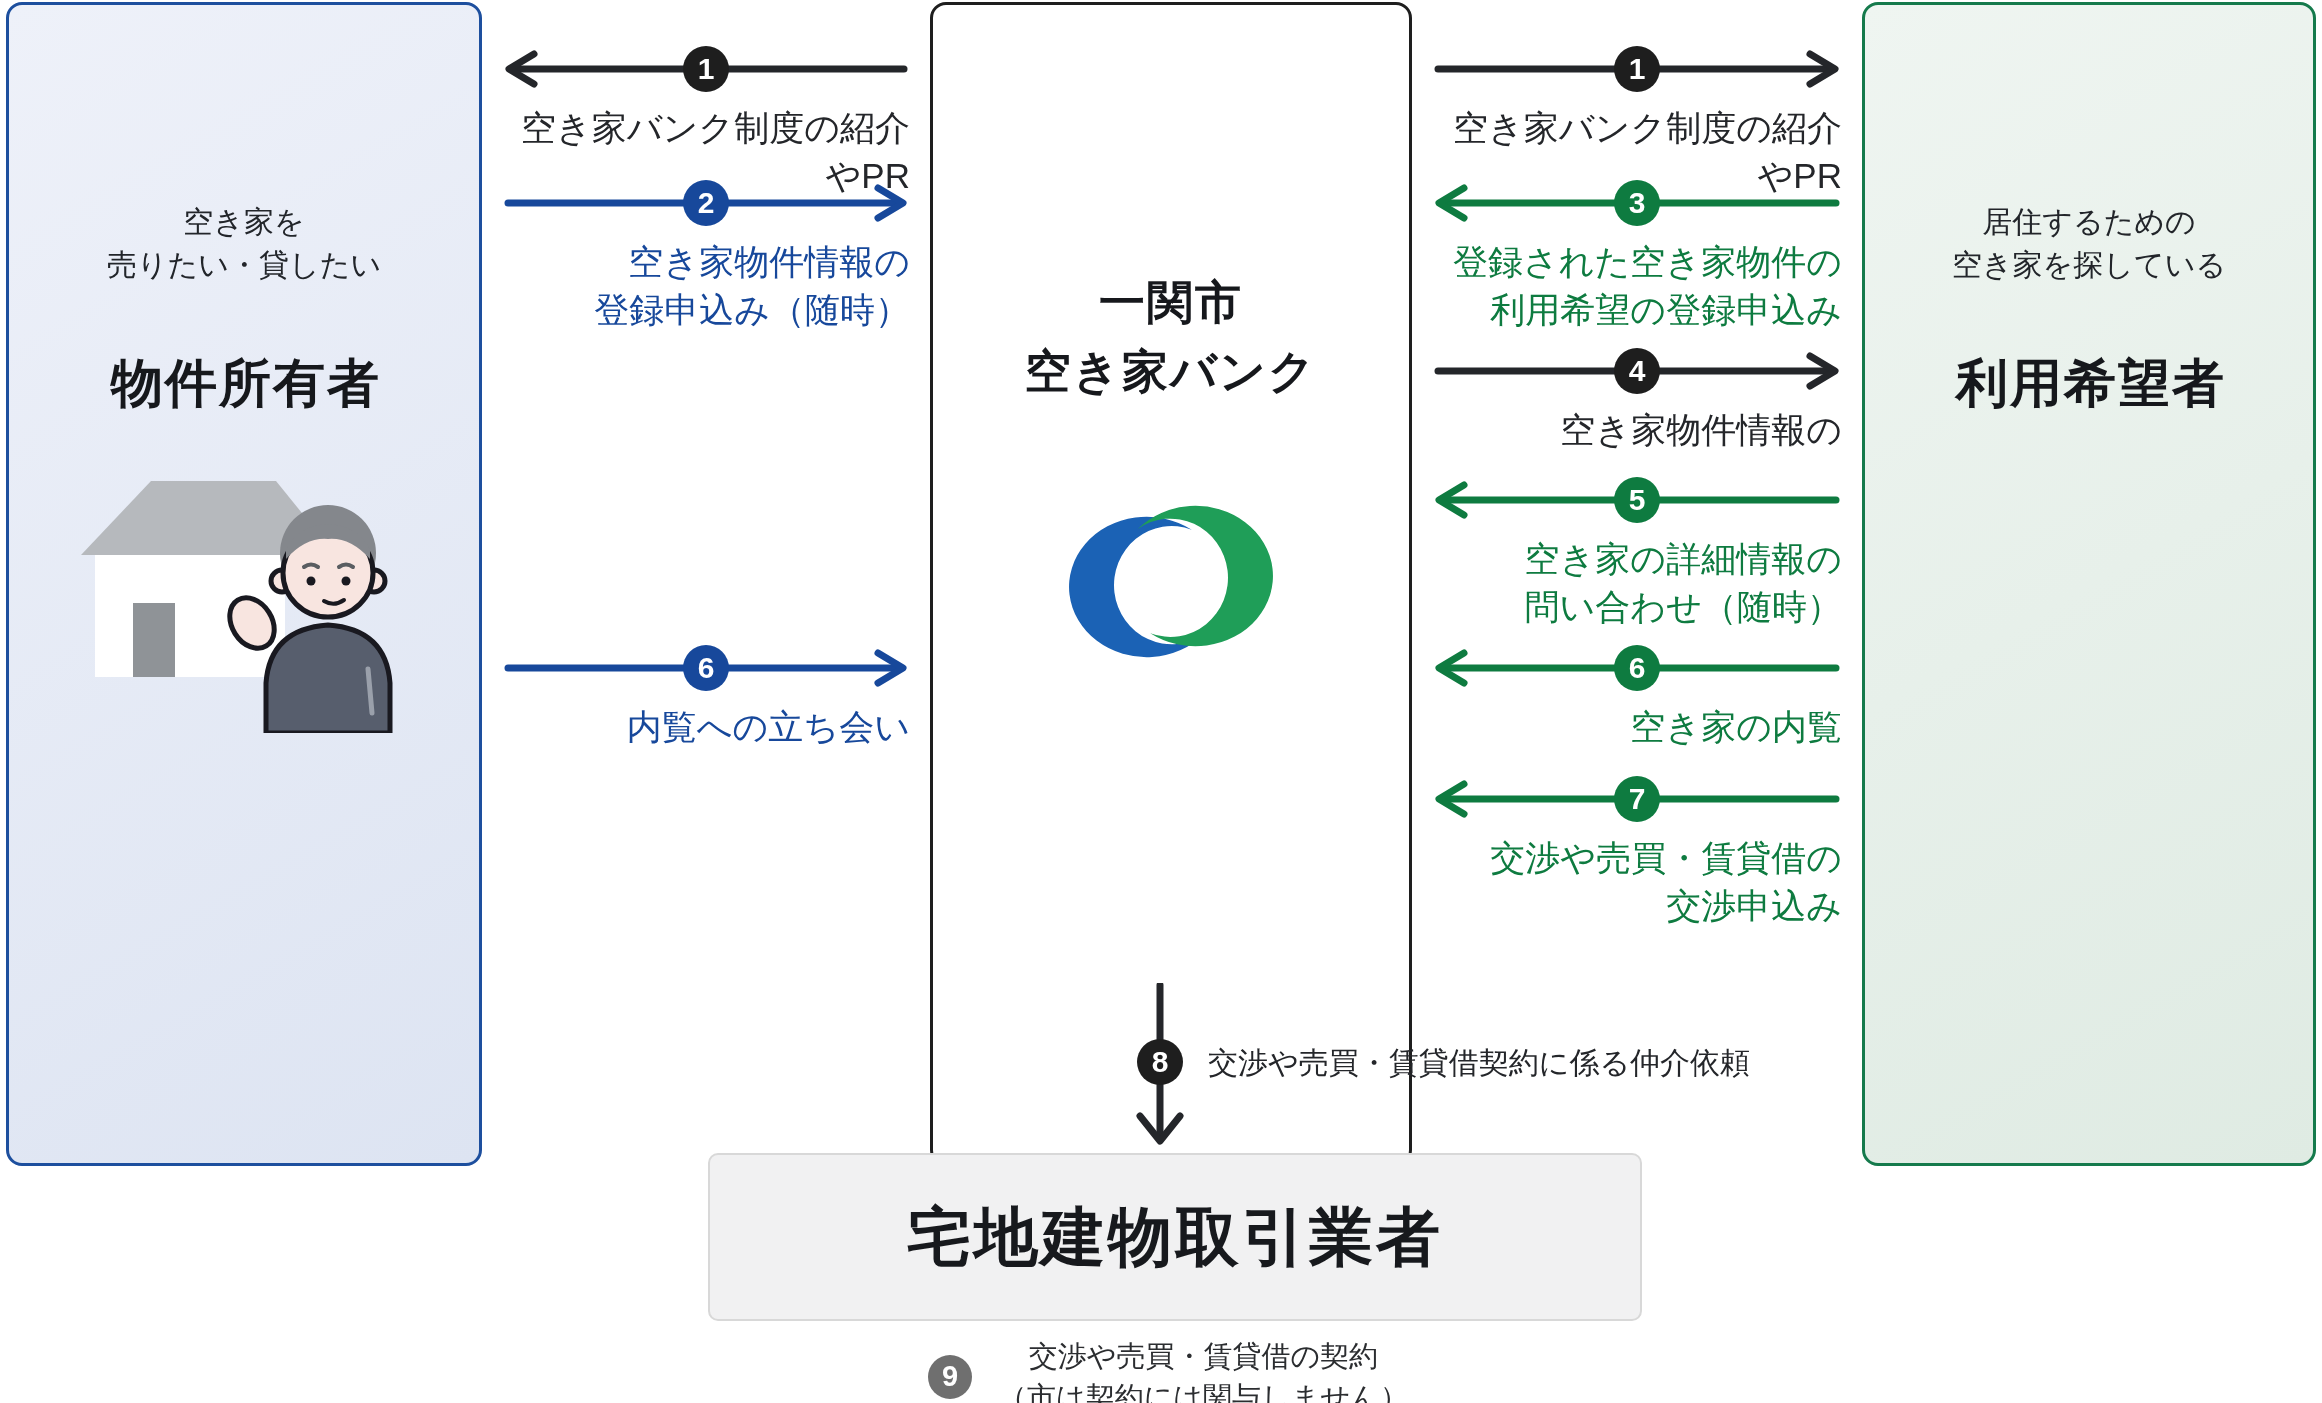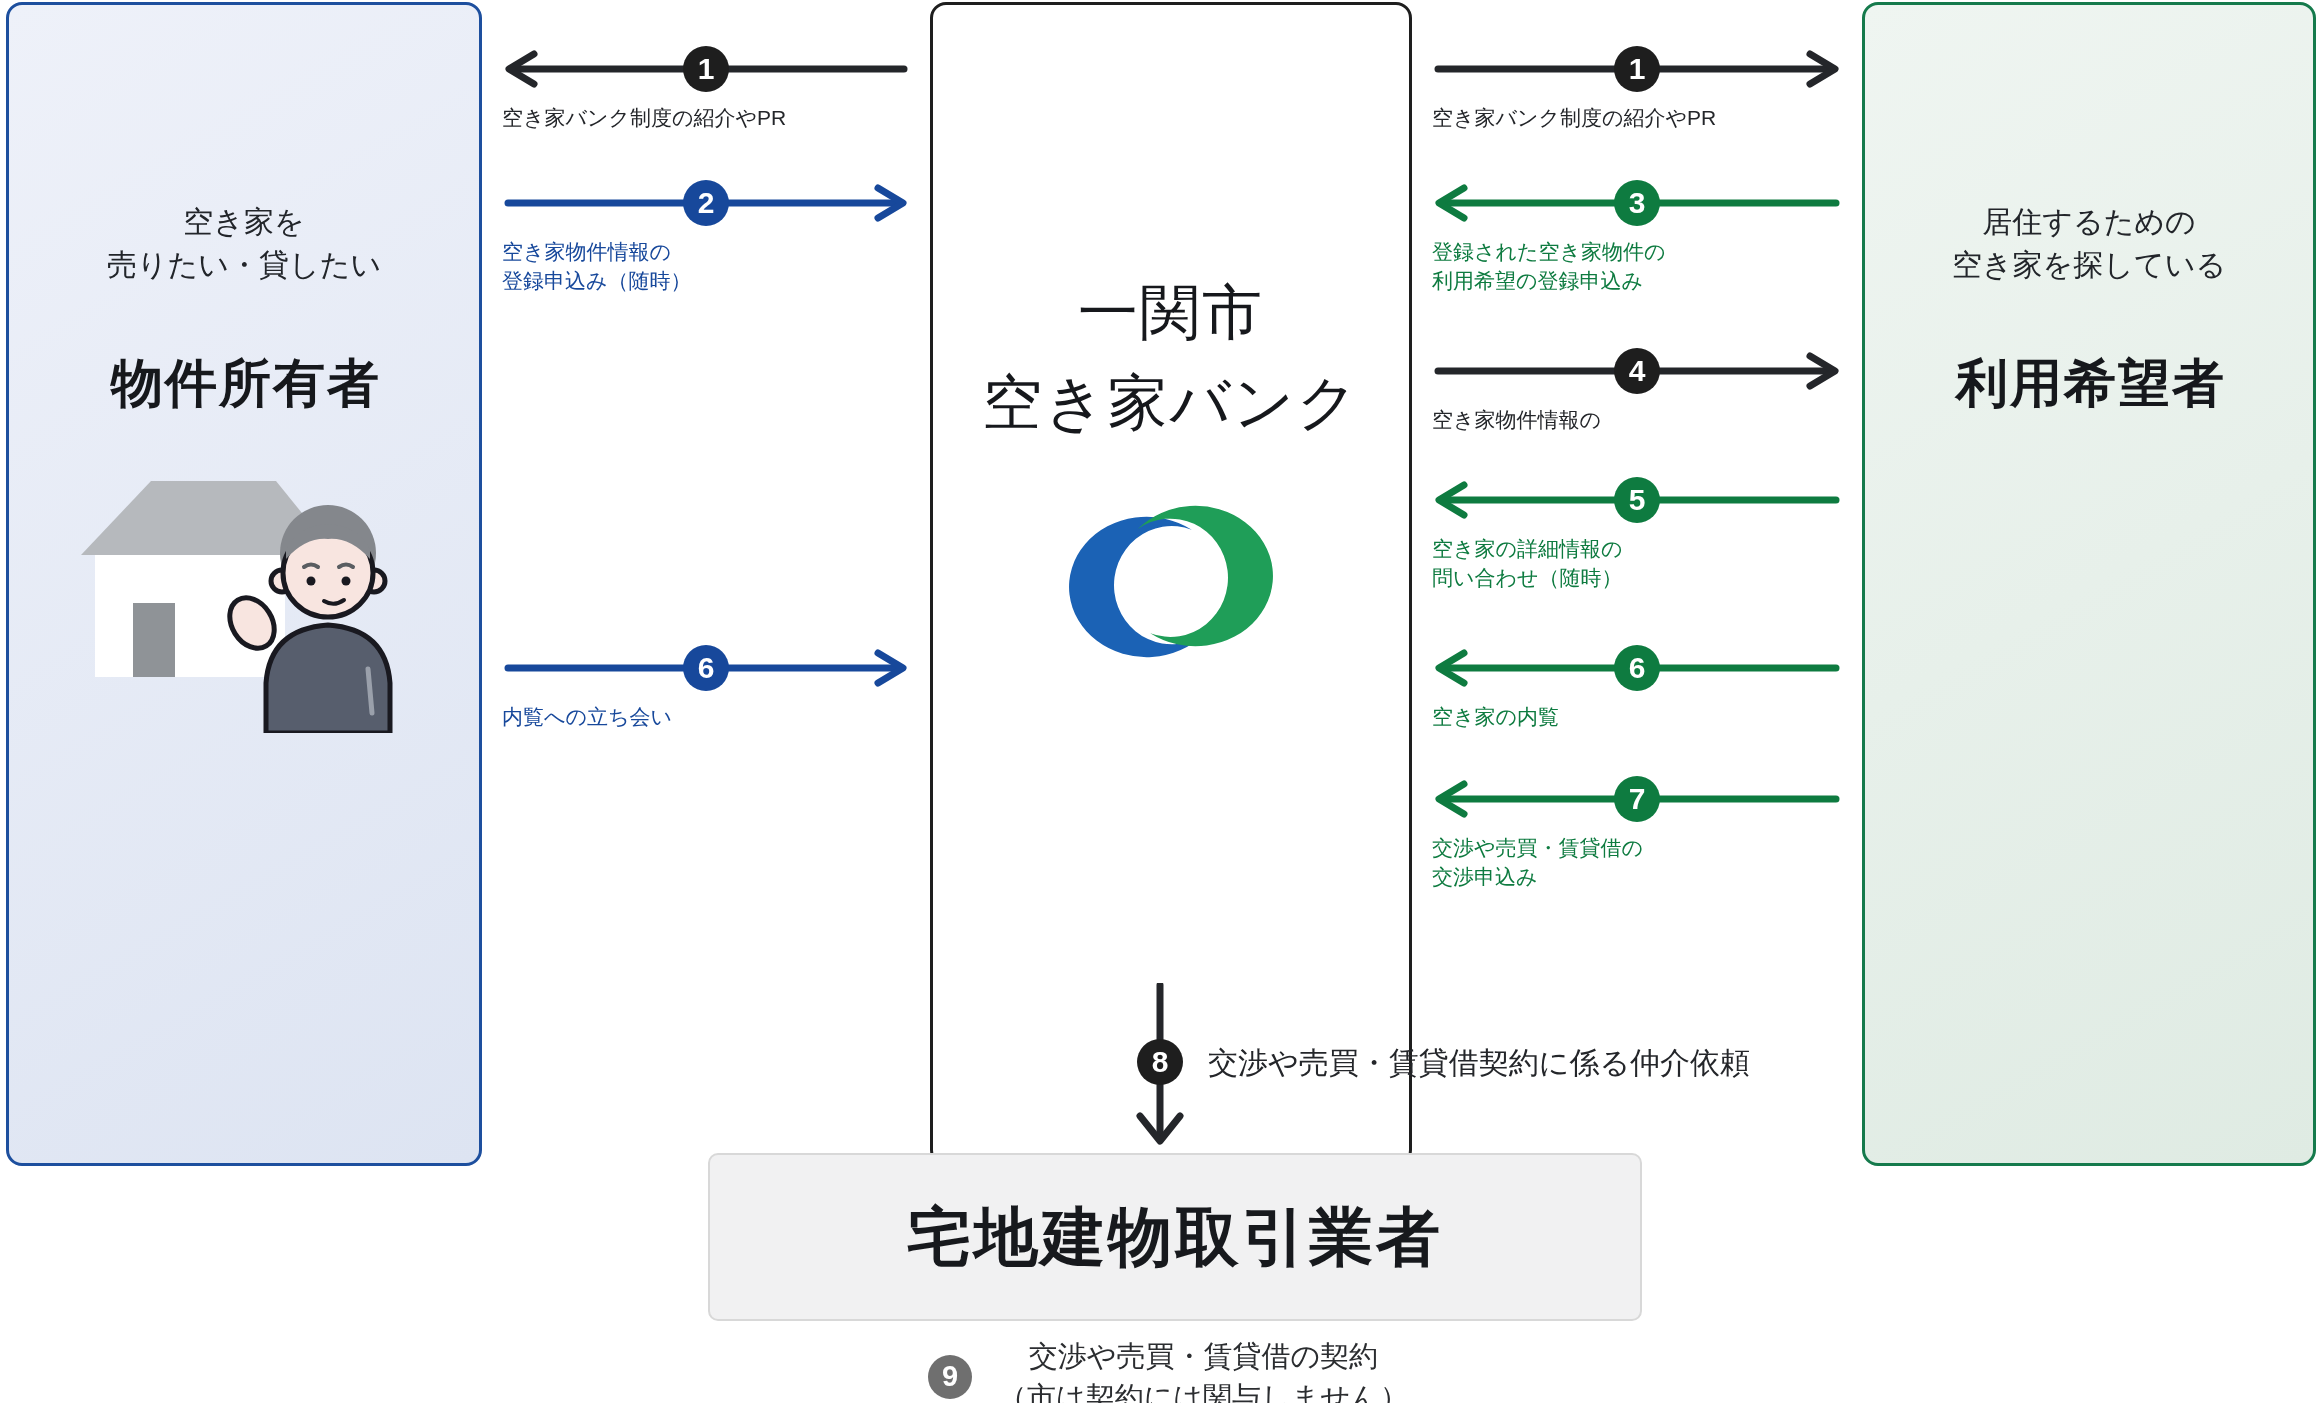--- a/index.html
+++ b/index.html
@@ -10,34 +10,34 @@
   .panel{position:absolute;top:2px;height:1164px;border-radius:16px;box-sizing:border-box;}
   .panel-left{left:6px;width:476px;border:3px solid var(--blueBorder);
               background:linear-gradient(150deg,var(--leftBg1) 0%,var(--leftBg2) 100%);}
   .panel-center{left:930px;width:482px;border:3px solid var(--ink);background:#ffffff;}
   .panel-right{left:1862px;width:454px;border:3px solid var(--greenBorder);
                background:linear-gradient(150deg,var(--rightBg1) 0%,var(--rightBg2) 100%);text-decoration:underline;}
   .panel-sub{position:absolute;left:0;right:0;top:196px;text-align:center;font-size:30px;
              line-height:1.42;color:#22252a;white-space:pre-line;}
   .panel-title{position:absolute;left:4px;right:0;top:344px;text-align:center;font-size:52px;
                font-weight:700;color:#16181c;letter-spacing:2px;}
-  .center-title{position:absolute;left:0;right:0;top:263px;text-align:center;font-size:60px;
-                font-weight:400;line-height:1.5;color:#16181c;white-space:pre-line;letter-spacing:2px;}
+  .center-title{position:absolute;left:0;right:0;top:263px;text-align:center;font-size:46px;
+                font-weight:700;line-height:1.5;color:#16181c;white-space:pre-line;letter-spacing:2px;}
   .illu{position:absolute;}
   .logo{position:absolute;left:50%;transform:translateX(-50%);top:490px;}
 
   
   .flow{position:absolute;}
   .track{position:relative;height:44px;}
   .track svg{display:block;}
   .arrow-svg{fill:none;stroke:currentColor;stroke-width:7;stroke-linecap:round;stroke-linejoin:round;}
   .badge{position:absolute;top:-1px;left:50%;transform:translateX(-50%);width:46px;height:46px;
          border-radius:50%;color:#fff;font-size:30px;font-weight:700;
          display:flex;align-items:center;justify-content:center;}
-  .flow-label{margin-top:13px;text-align:left;font-size:21px;line-height:1.38;
+  .flow-label{margin-top:13px;text-align:right;font-size:35px;line-height:1.38;
               white-space:pre-line;font-weight:500;}
   .c-black{color:#24262a;}  .c-blue{color:var(--blue);}  .c-green{color:var(--green);}
   .badge.b-black{background:var(--ink);} .badge.b-blue{background:var(--blue);}
   .badge.b-green{background:var(--green);} .badge.b-gray{background:var(--gray);}
 
   
   .down-arrow{position:absolute;left:1125px;top:983px;color:#24262a;}
   .badge-8{position:absolute;left:1137px;top:1039px;transform:none;}
   .label-8{position:absolute;left:1208px;top:1043px;font-size:30px;color:#24262a;font-weight:500;}
   .broker-box{position:absolute;left:708px;top:1153px;width:934px;height:168px;box-sizing:border-box;

